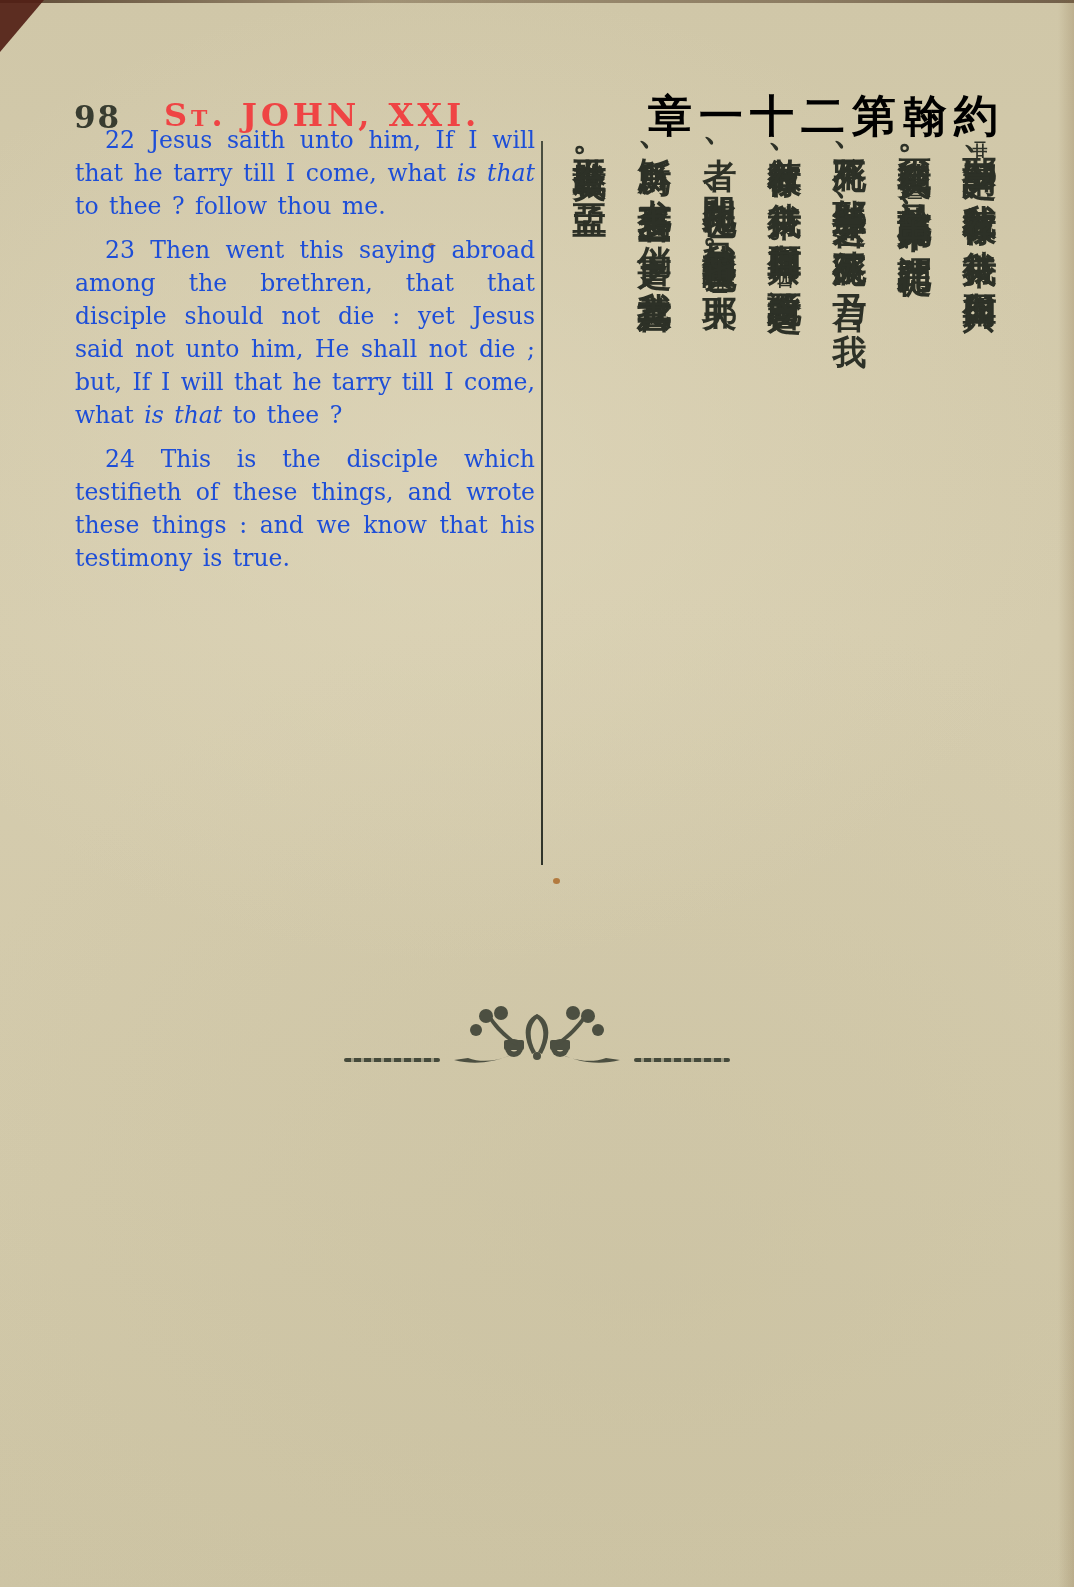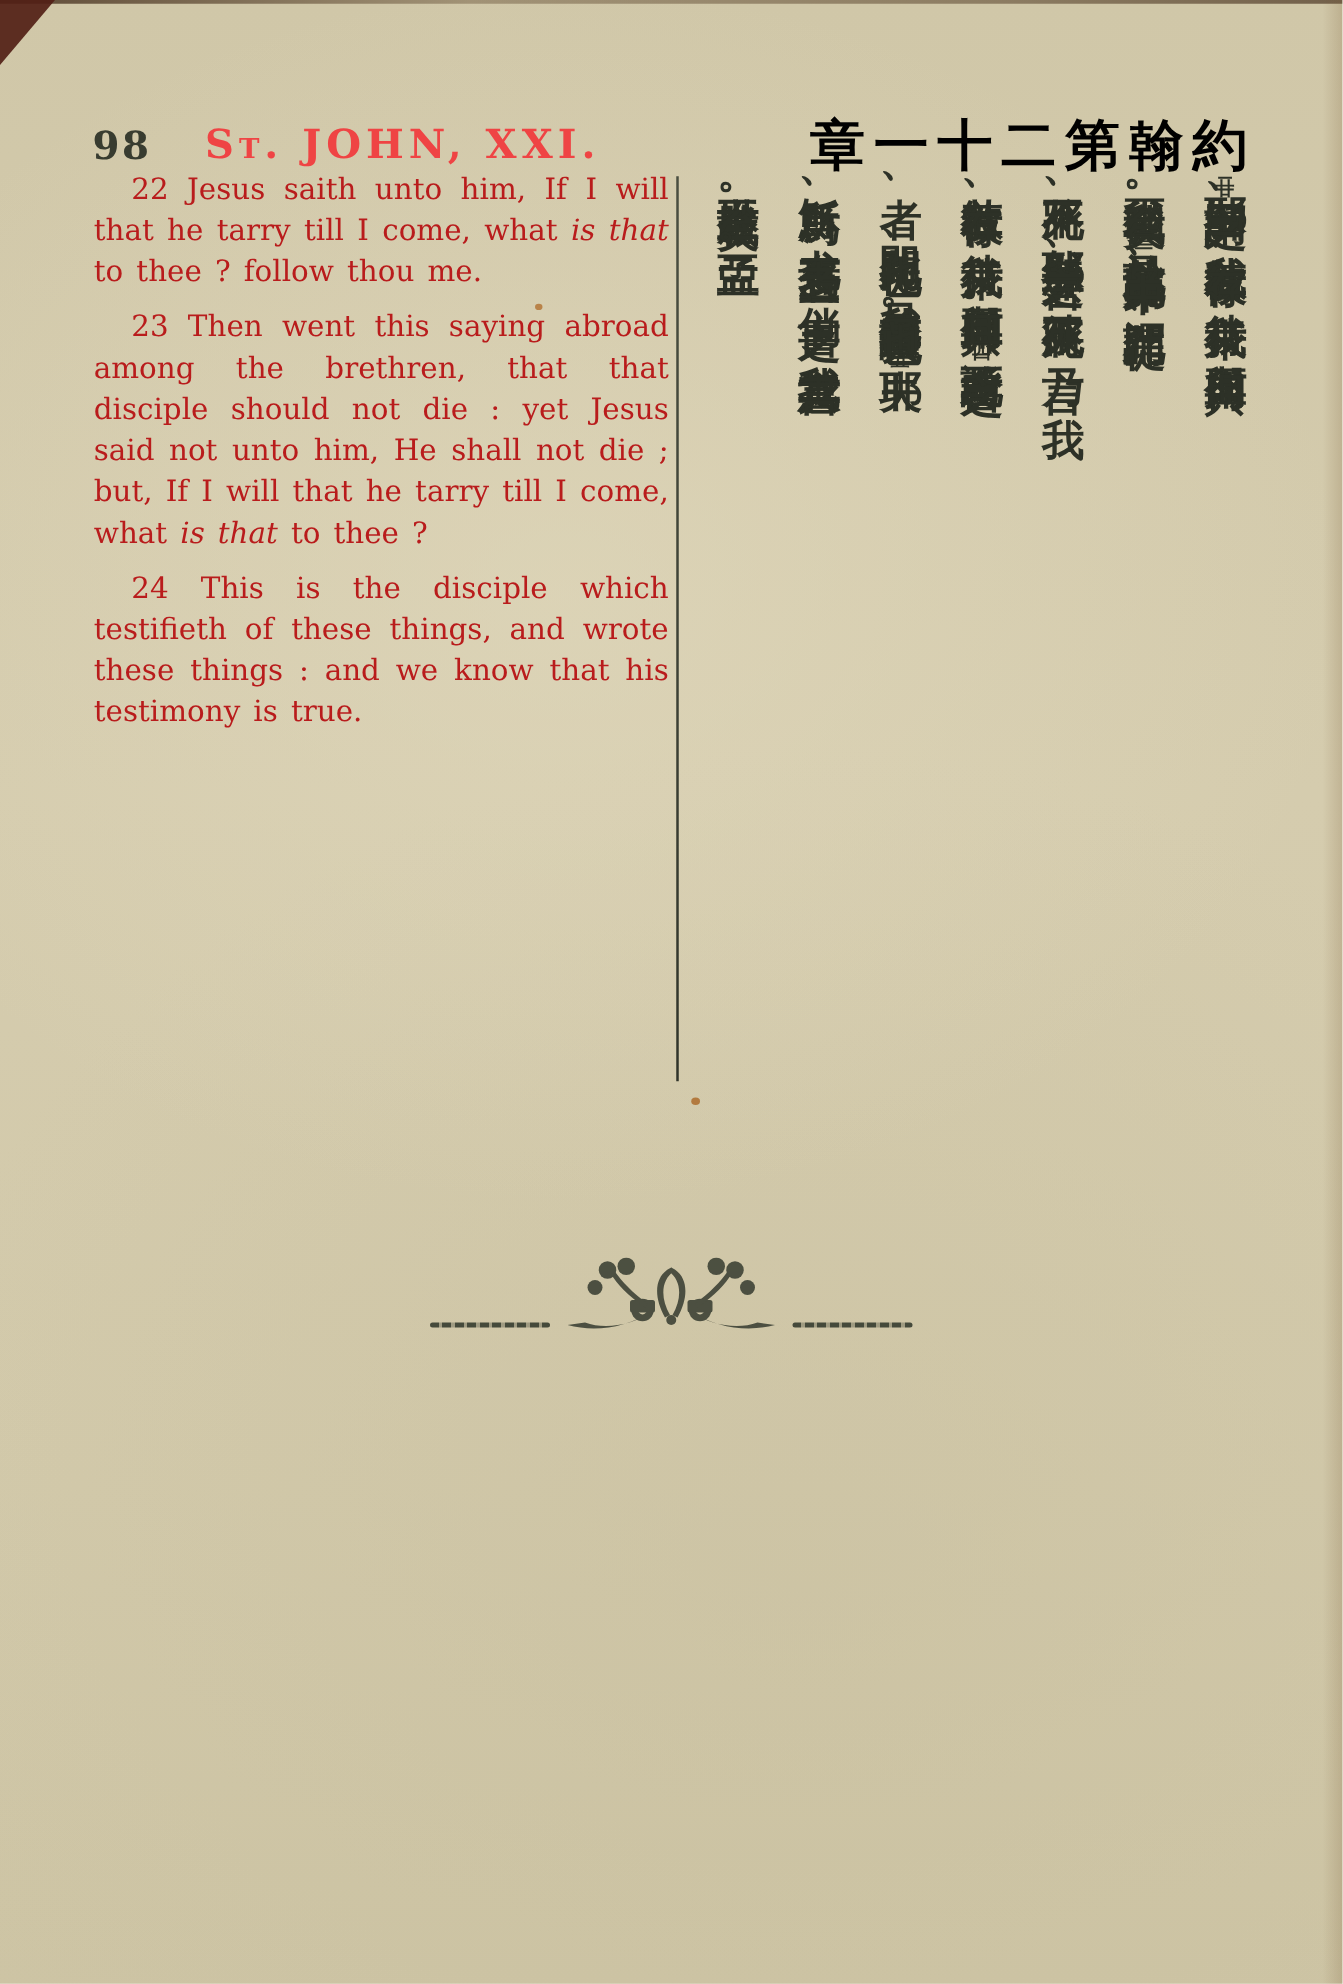--- a/index.html
+++ b/index.html
@@ -23,21 +23,21 @@
 
   
   .header{position:absolute;top:91px;left:0;width:100%;height:50px;color:#383c30;padding-left:48px;}
   .pagenum{position:absolute;left:74px;top:8px;font-size:31px;font-weight:bold;letter-spacing:2px;}
   .running-head{position:absolute;left:164px;top:5px;font-size:32px;font-weight:bold;
     font-variant:small-caps;letter-spacing:4px;color:#ef4444;}
   .running-head-zh{position:absolute;left:648px;top:-4px;font-size:44px;font-weight:bold;
     letter-spacing:7px;color:#000000;font-family:"DejaVu Sans",sans-serif;}
 
   
-  .english{position:absolute;left:75px;top:135px;width:460px;color:#b91c1c;}
+  .english{position:absolute;left:75px;top:124px;width:460px;color:#1d4ed8;}
   .verse{margin:0 0 11px 0;font-size:23.5px;line-height:33px;text-align:justify;
     text-indent:30px;word-spacing:3px;}
   .verse .it{font-style:italic;}
 
   
   .divider{position:absolute;left:541px;top:141px;width:2px;height:724px;
     background:linear-gradient(180deg,#4a4e40 0%,#3d4135 55%,#30342a 100%);}
 
   
   .chinese{position:absolute;top:131px;right:62px;height:756px;

